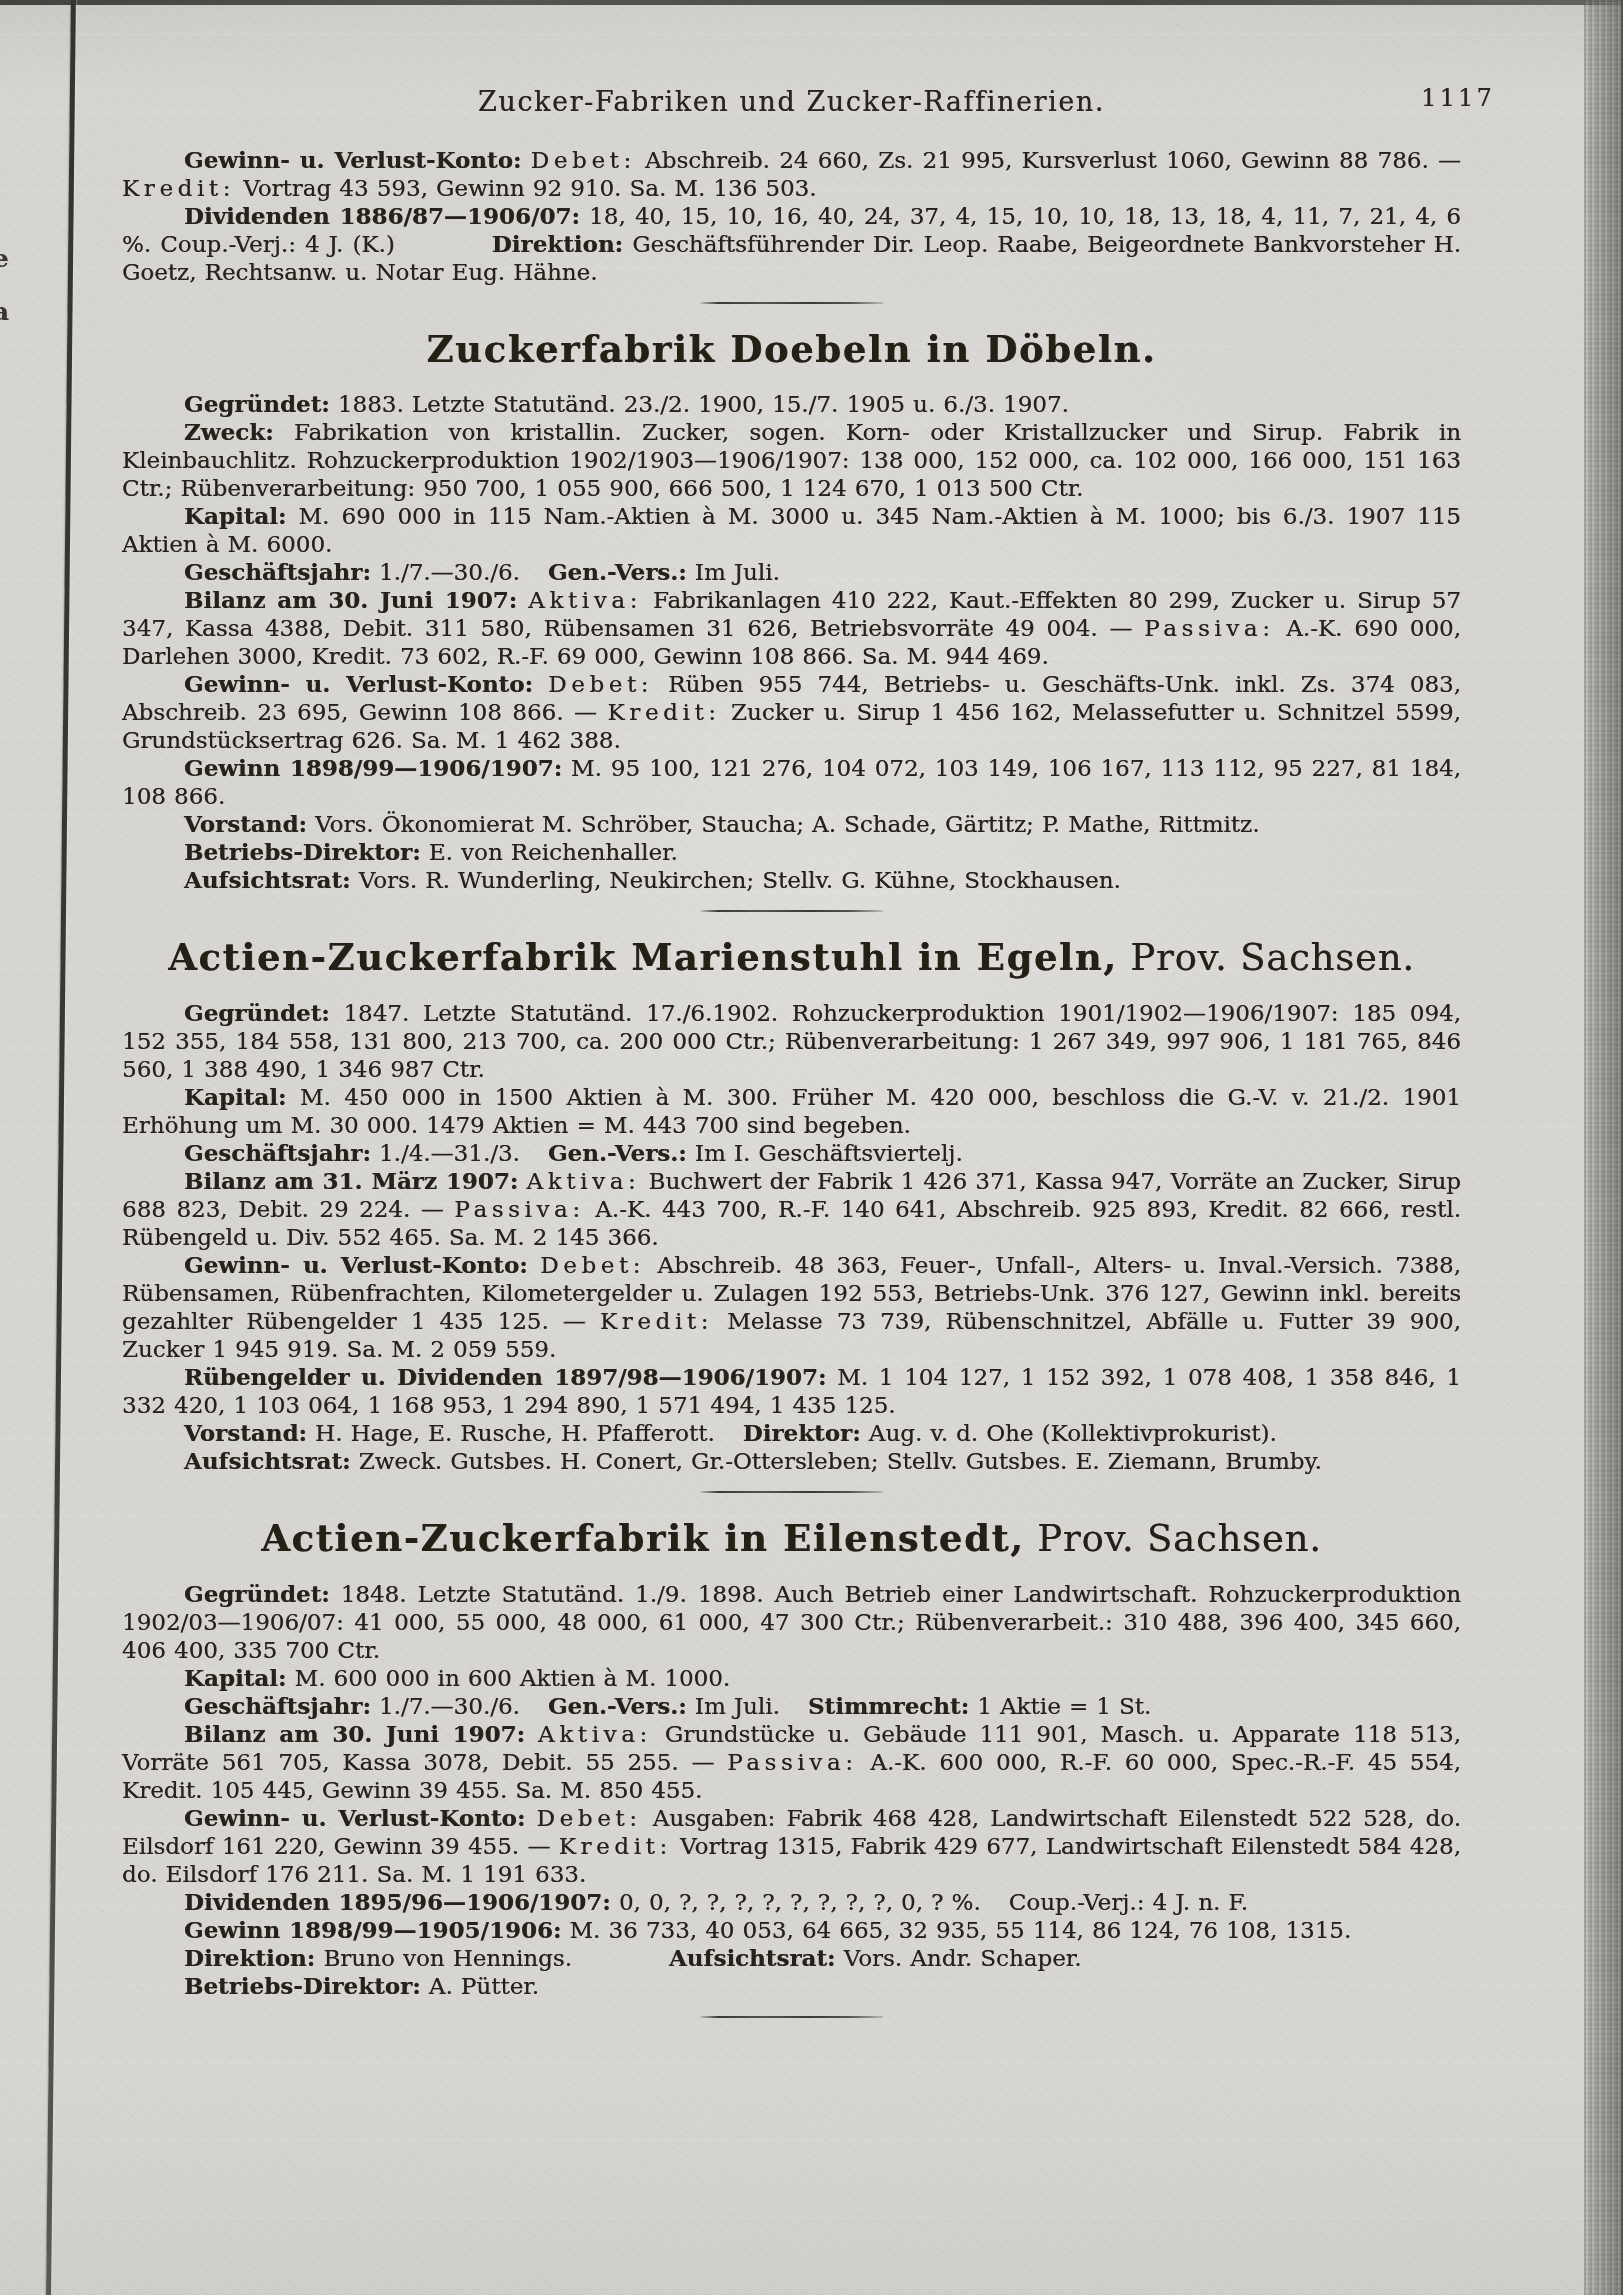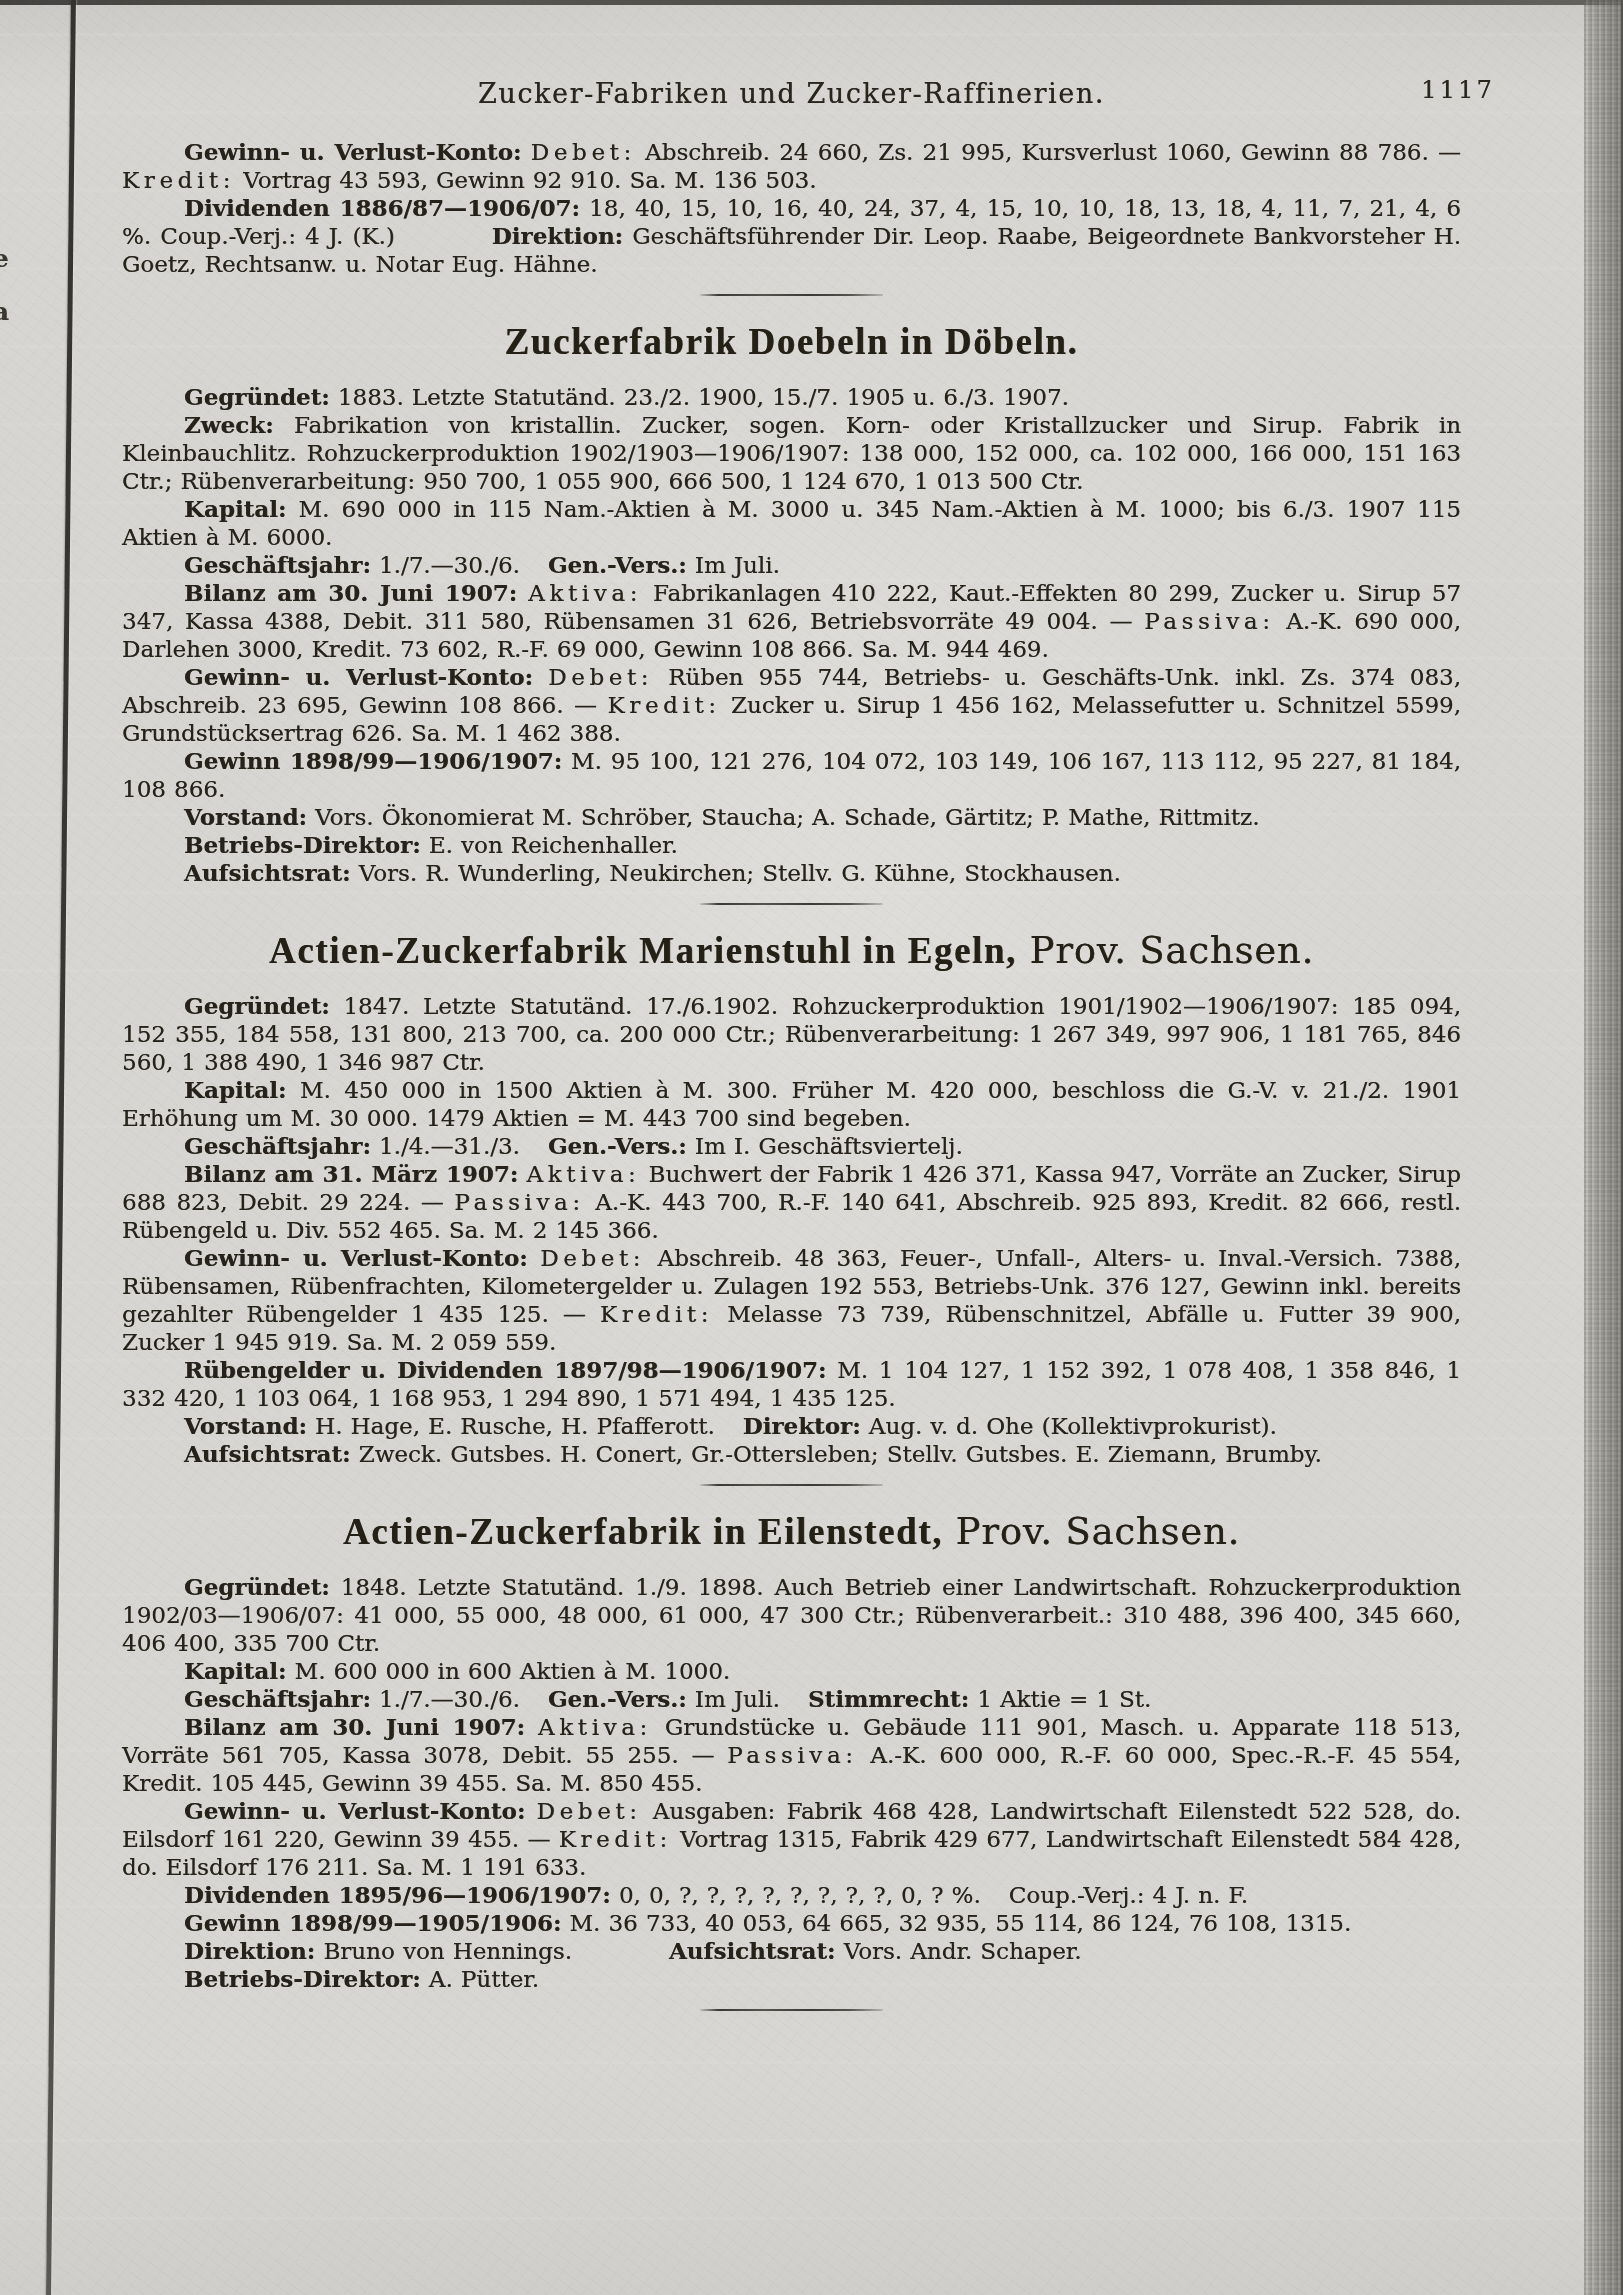--- a/index.html
+++ b/index.html
@@ -50,21 +50,21 @@
   }
 
   .gutter-fragments { position: absolute; top: 0; left: 0; width: 32px; height: 100%; }
   .fragment {
     position: absolute; left: -7.3px;
     font-size: 25px; font-weight: 700; color: #3a372f;
     text-shadow: 0.2px 0.2px 0.3px rgba(35,32,28,0.6);
   }
 
   .content {
-    position: absolute; left: 122px; top: 78px; width: 1339px;
+    position: absolute; left: 122px; top: 86px; width: 1339px;
   }
 
   .page-header { position: relative; text-align: center; margin: 0 0 29px 0; }
   .header-title {
     font-size: 27px; letter-spacing: 1.6px; font-weight: 400; color: #29251c;
     text-shadow: 0.3px 0.3px 0.4px rgba(35,32,28,0.7);
   }
   .page-number {
     position: absolute; right: -34px; top: -1.6px;
     font-size: 24px; letter-spacing: 3.2px; color: #29251c;
@@ -83,21 +83,21 @@
   .seg-sp { letter-spacing: 0.2em; }
   .seg-gap  { display: inline-block; width: 97px; }
   .seg-sgap { display: inline-block; width: 28px; }
 
   .company-heading {
     margin: 0 0 19.5px 0; text-align: center; white-space: nowrap;
     font-size: 37px; line-height: 42px; font-weight: 700; letter-spacing: 1.6px;
     color: #242016;
     text-shadow: 0.4px 0.4px 0.5px rgba(35,32,28,0.7);
   }
-  .h-b { font-weight: 700; font-family: Liberation Serif, serif; }
+  .h-b { font-weight: 700; }
   .h-r { font-weight: 400; letter-spacing: 0.8px; }
 
   .section-divider {
     width: 183px; height: 2.4px; margin: 16px auto 24px auto;
     border-radius: 1.6px;
     background: linear-gradient(90deg, rgba(55,53,48,0.15) 0%, #3b3935 10%, #55534e 35%, #3b3935 60%, #55534e 82%, rgba(55,53,48,0.2) 100%);
   }
 </style>
 </head>
 <body>

